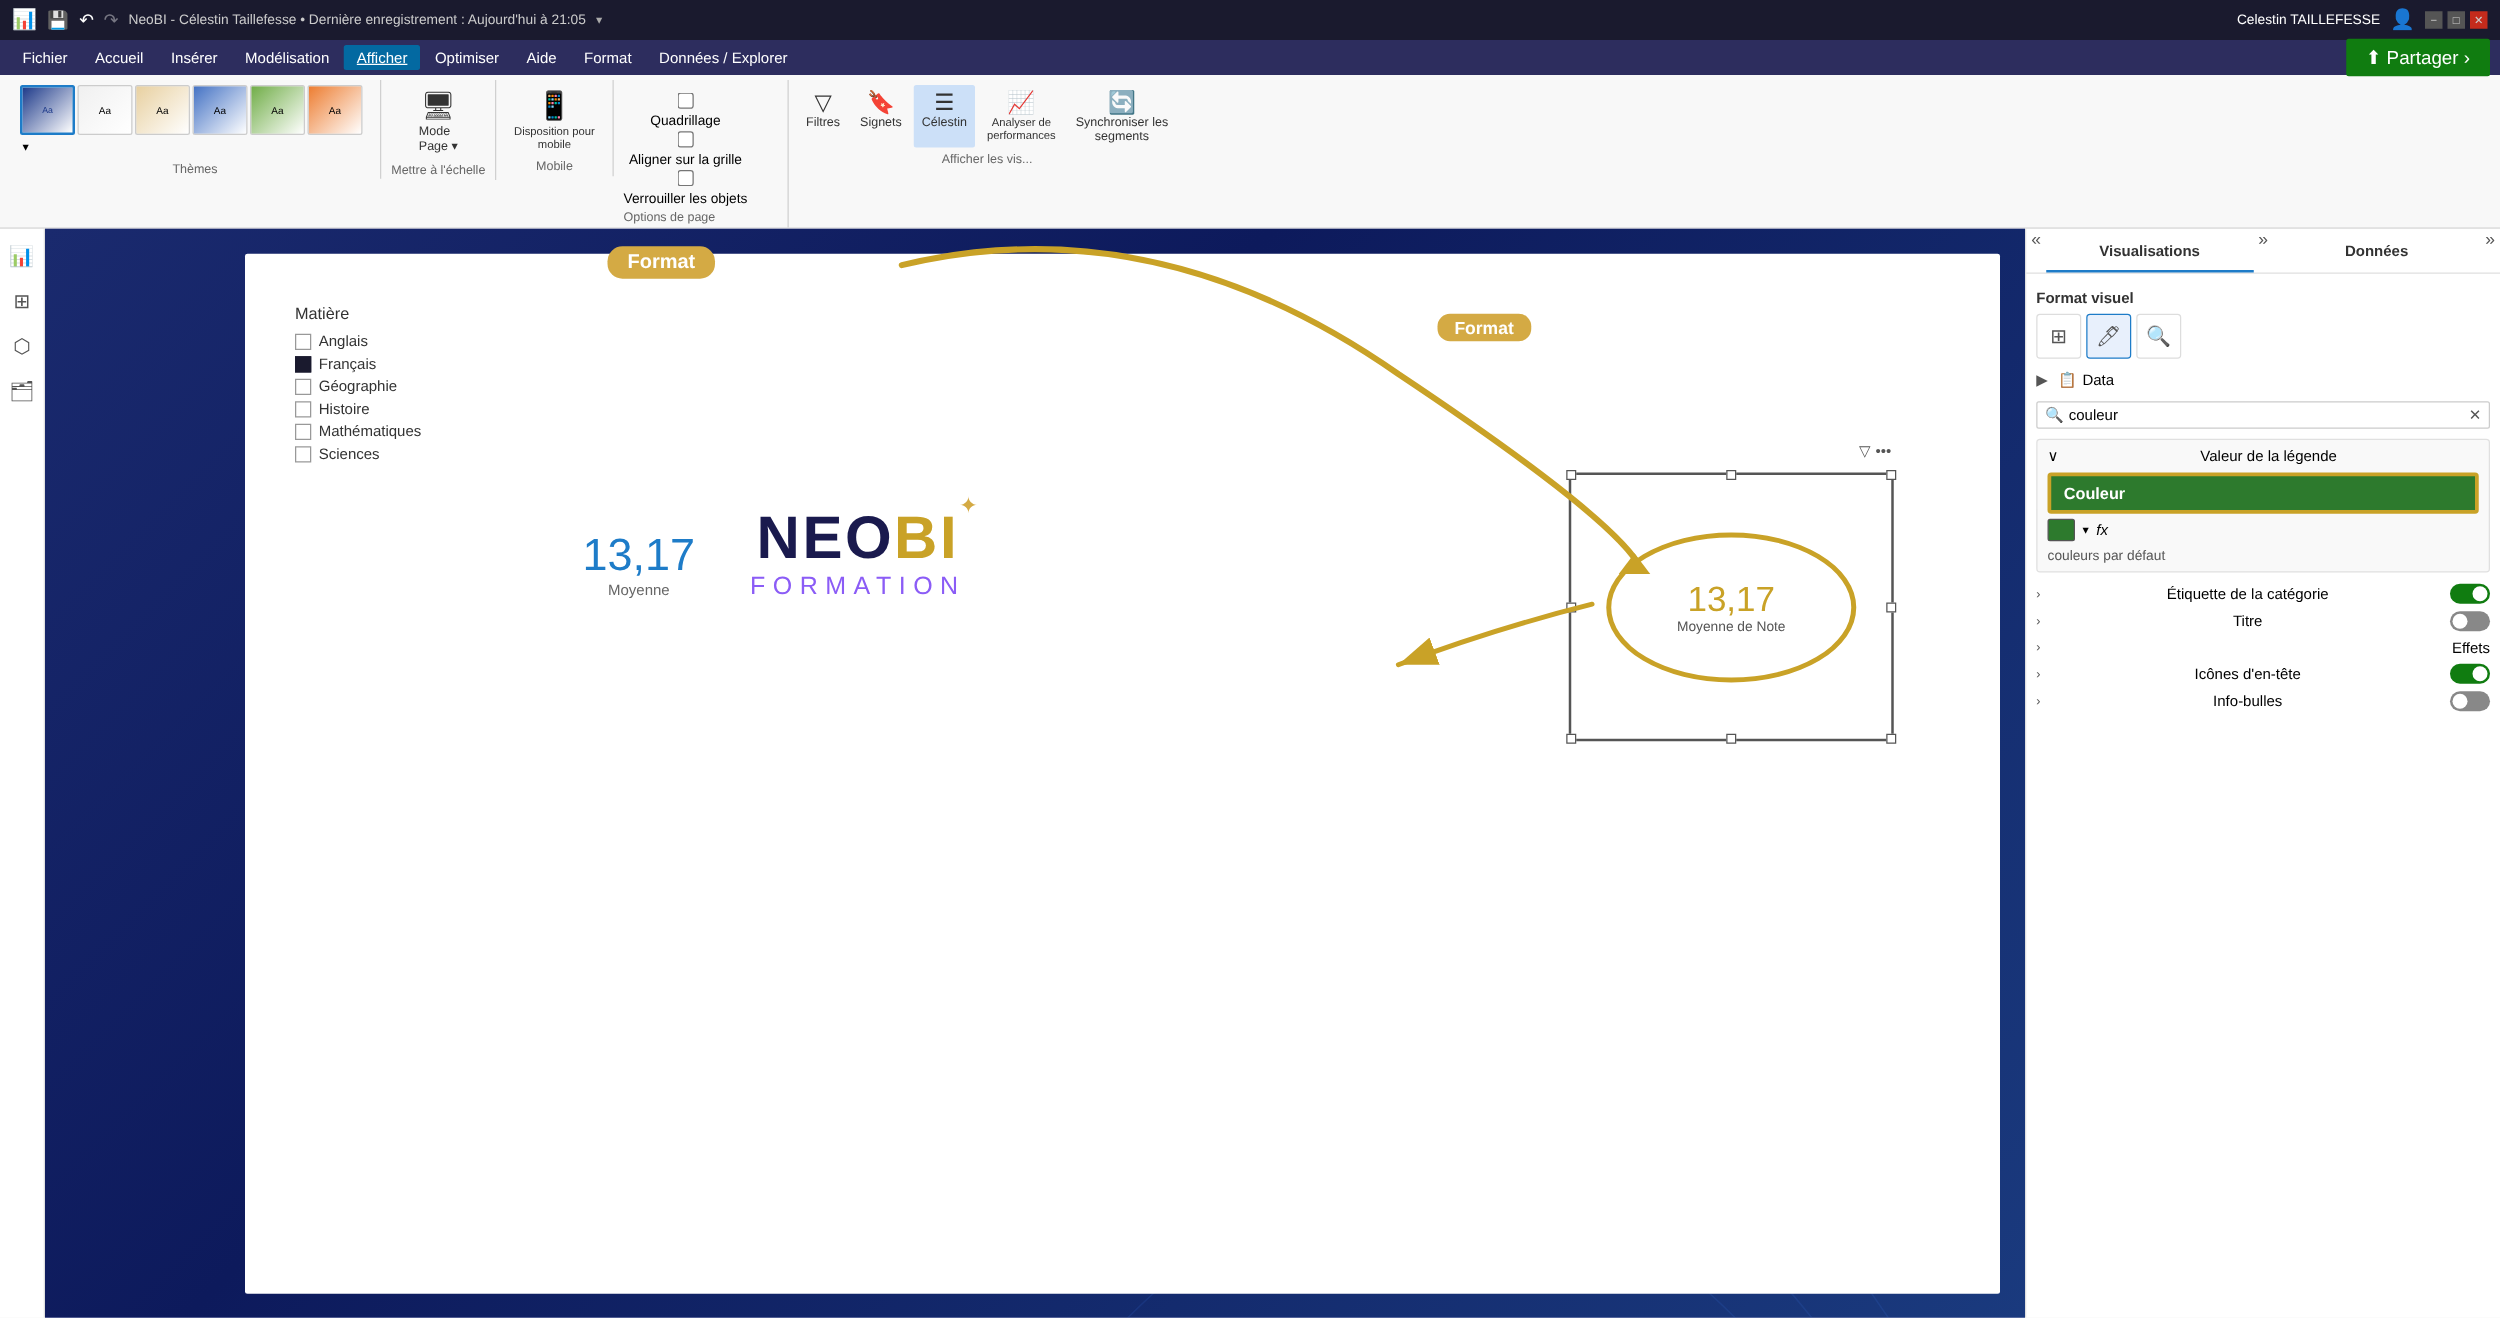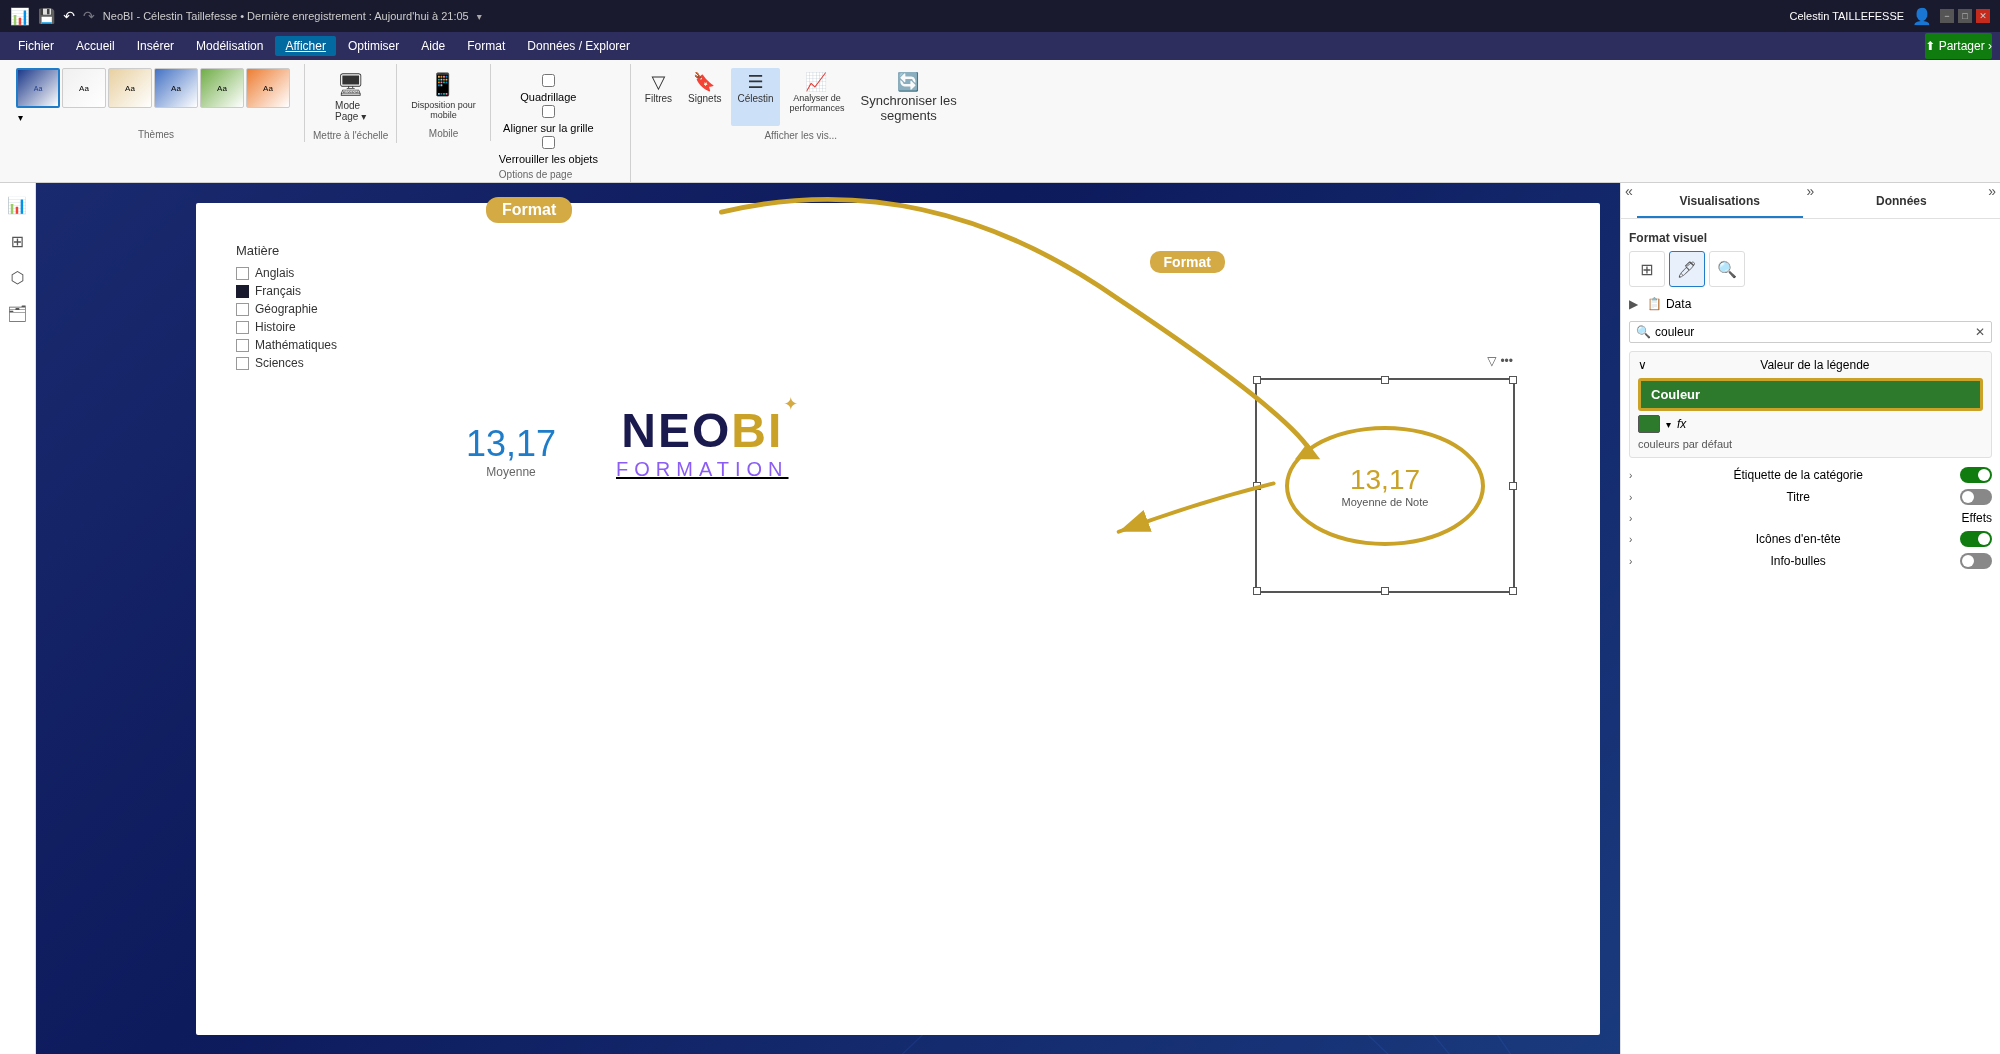--- a/index.html
+++ b/index.html
@@ -107,24 +107,24 @@
       font-size: 10px;
       color: #333;
       border-radius: 2px;
     }
     .ribbon-tool-btn.active { background: #cce0f8; }
     .ribbon-tool-btn .icon { font-size: 18px; }
     .share-btn {
       background: #107c10;
       color: #fff;
       border: none;
-      padding: 6px 0;
+      padding: 6px 16px;
       border-radius: 2px;
       cursor: pointer;
-      font-size: 12px;
+      font-size: 15px;
       margin-left: auto;
       align-self: center;
     }
 
     
     .main-layout {
       display: flex;
       height: calc(1054px - 32px - 28px - 94px - 28px);
     }
 
@@ -203,24 +203,23 @@
       left: 270px;
       top: 220px;
       text-align: center;
     }
     .kpi-value { font-size: 36px; font-weight: 300; color: #1e7cc8; }
     .kpi-label { font-size: 12px; color: #666; }
 
     
     .logo-area {
       position: absolute;
-      left: 420px;
+      left: 404px;
       top: 200px;
       text-align: center;
-      text-decoration: underline;
     }
     .logo-neobi { font-size: 48px; font-weight: 900; color: #1a1a4e; letter-spacing: 2px; }
     .logo-formation { font-size: 20px; letter-spacing: 6px; color: #8b5cf6; margin-top: 0; }
     .logo-plus { position: absolute; top: -10px; right: -15px; color: #d4aa44; font-size: 18px; }
 
     
     .oval-kpi {
       position: absolute;
       right: 130px;
       top: 190px;
@@ -593,21 +592,21 @@
         <div class="ribbon-tool-btn active">
           <span class="icon">☰</span>
           <span>Célestin</span>
         </div>
         <div class="ribbon-tool-btn">
           <span class="icon">📈</span>
           <span style="font-size:9px; text-align:center;">Analyser de<br>performances</span>
         </div>
         <div class="ribbon-tool-btn">
           <span class="icon">🔄</span>
-          <span style="font-size:13px; text-align:center;">Synchroniser les<br>segments</span>
+          <span style="font-size:10px; text-align:center;">Synchroniser les<br>segments</span>
         </div>
       </div>
       <div class="ribbon-group-label">Afficher les vis...</div>
     </div>
 
   </div>
 </div>
 
 <div class="main-layout" style="height: calc(1054px - 32px - 28px - 94px - 28px);">
 

